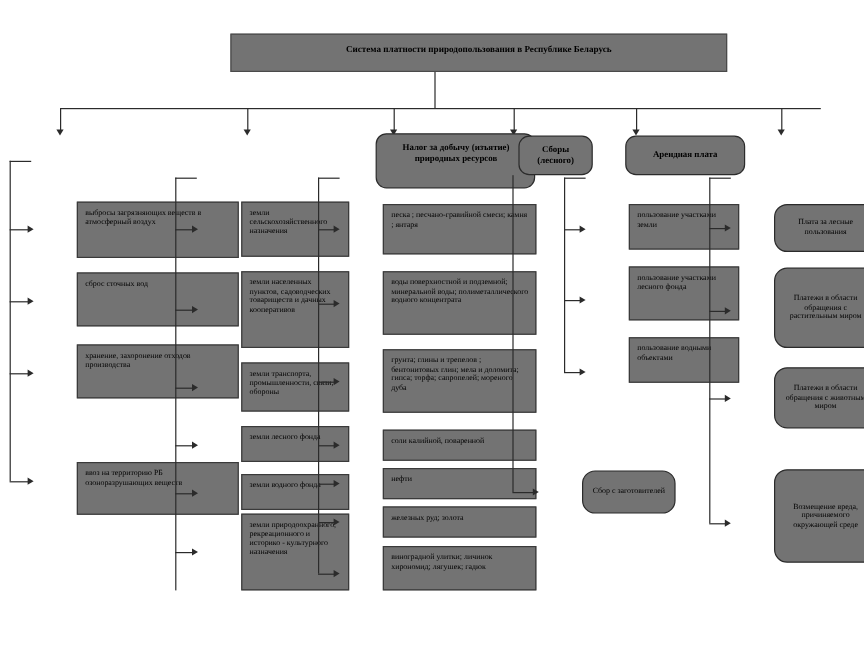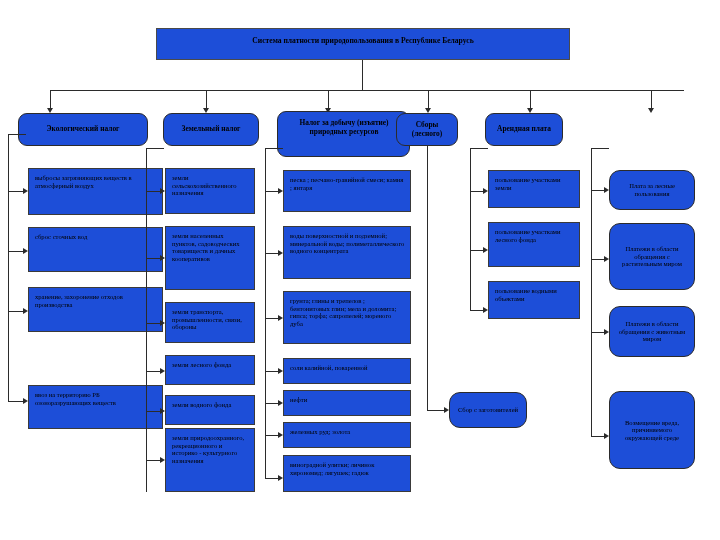--- a/index.html
+++ b/index.html
@@ -17,23 +17,24 @@
     width: 720px;
     height: 540px;
     background: #ffffff;
     overflow: hidden;
   }
   
   .node {
     position: absolute;
     box-sizing: border-box;
     border: 1px solid #3a3a3a;
-    background: #1d4ed8;
+    background: #737373;
     overflow: hidden;
     line-height: 1.16;
+    margin-left: 36px;
   }
   .node .txt {
     display: block;
     padding: 4px 5px 3px 5px;
   }
   
   .title-box {
     border: 1px solid #4a4a4a;
     font-weight: bold;
     font-size: 7.6px;
@@ -125,37 +126,31 @@
   <div class="arrow-down" style="left:203px; top:108px;"></div>
   <div class="ln vln" style="left:328px; top:90px; height:19px;"></div>
   <div class="arrow-down" style="left:325px; top:108px;"></div>
   <div class="ln vln" style="left:428px; top:90px; height:19px;"></div>
   <div class="arrow-down" style="left:425px; top:108px;"></div>
   <div class="ln vln" style="left:530px; top:90px; height:19px;"></div>
   <div class="arrow-down" style="left:527px; top:108px;"></div>
   <div class="ln vln" style="left:651px; top:90px; height:19px;"></div>
   <div class="arrow-down" style="left:648px; top:108px;"></div>
 
-  <div class="node cap center" style="left:18px; top:113px; width:130px; height:33px;">
-    <span class="txt">Экологический налог</span>
-  </div>
-
-  <div class="node cap center" style="left:163px; top:113px; width:96px; height:33px;">
-    <span class="txt">Земельный налог</span>
-  </div>
+
 
   <div class="node cap left" style="left:277px; top:111px; width:133px; height:46px;">
     <span class="txt">Налог за добычу (изъятие) природных ресурсов</span>
   </div>
 
   <div class="node cap center" style="left:396px; top:113px; width:62px; height:33px;">
     <span class="txt">Сборы (лесного)</span>
   </div>
 
-  <div class="node cap center" style="left:485px; top:113px; width:78px; height:33px;">
+  <div class="node cap center" style="left:485px; top:113px; width:100px; height:33px;">
     <span class="txt">Арендная плата</span>
   </div>
 
 
   <div class="ln vln" style="left:8px; top:134px; height:267px;"></div>
   <div class="ln hln" style="left:8px; top:134px; width:18px;"></div>
 
   <div class="ln hln" style="left:8px;  top:191px; width:16px;"></div>
   <div class="arrow-right" style="left:23px; top:188px;"></div>
   <div class="node leaf" style="left:28px; top:168px; width:135px; height:47px;">

